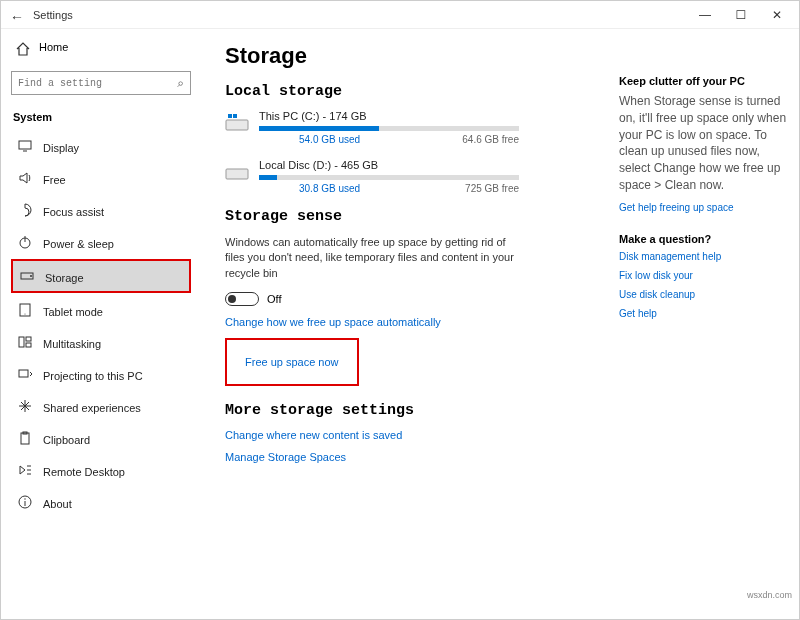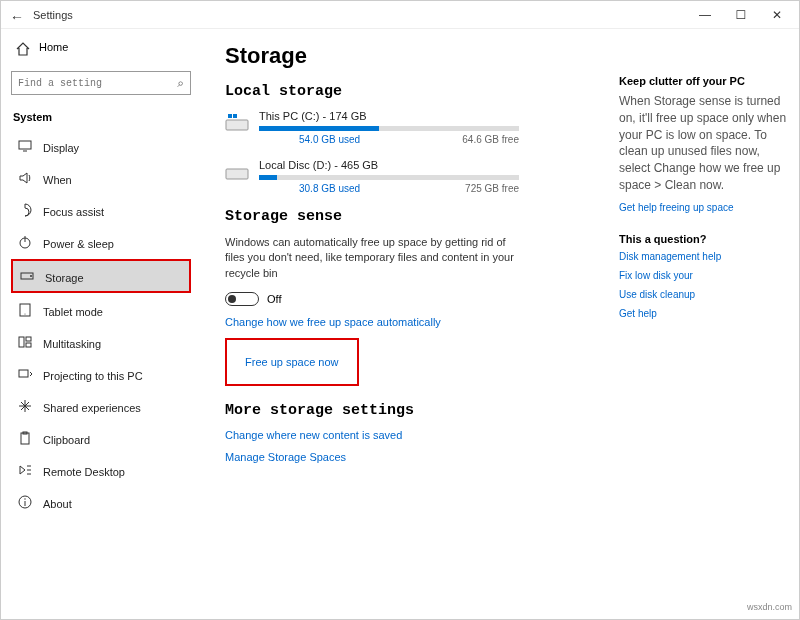--- a/index.html
+++ b/index.html
@@ -38,21 +38,21 @@
 .toggle-row { display: flex; align-items: center; gap: 8px; margin-bottom: 10px; margin-top: 11px; }
 .toggle { width: 34px; height: 14px; border: 1px solid #333; border-radius: 8px; position: relative; }
 .toggle-knob { width: 8px; height: 8px; background: #333; border-radius: 50%; position: absolute; left: 2px; top: 2px; }
 .link { color: #0066cc; font-size: 11px; display: block; margin-bottom: 10px; cursor: pointer; }
 .redbox2 { border: 2px solid #d00; display: inline-block; padding: 3px 5px; }
 .rightpanel { width: 180px; padding: 46px 12px 10px 0; font-size: 11px; }
 .rp-head { font-weight: 600; margin-bottom: 6px; font-size: 11px; }
 .rp-text { color: #555; line-height: 1.4; margin-bottom: 8px; font-size: 12px; }
 .rp-link { color: #0066cc; display: block; margin-bottom: 8px; cursor: pointer; font-size: 10px; }
 .rp-section { margin-bottom: 20px; }
-.watermark { position: absolute; bottom: 8px; right: 8px; font-size: 9px; color: #888; }
+.watermark { position: absolute; bottom: 20px; right: 8px; font-size: 9px; color: #888; }
 svg { width: 16px; height: 16px; }
 .drive-svg { width: 24px; height: 20px; }
 </style>
 </head>
 <body>
 
 <div class="window">
   <div class="titlebar">
     <div class="back">←</div>
     <div class="title">Settings</div>
@@ -87,21 +87,21 @@
           </span>
         <span>Display</span>
       </div>
       <div class="nav-item">
         <span class="icon">
             <svg viewBox="0 0 16 16">
               <path d="M3 6v4h3l4 3V3L6 6H3z" fill="none" stroke="#333"></path>
               <path d="M12 5c1 1 1 5 0 6" fill="none" stroke="#333"></path>
             </svg>
           </span>
-        <span>When</span>
+        <span>Free</span>
       </div>
       <div class="nav-item">
         <span class="icon">
             <svg viewBox="0 0 16 16">
               <path d="M8 2 A6 6 0 0 1 8 14 A4 4 0 0 0 8 6 Z" fill="none" stroke="#333"></path>
             </svg>
           </span>
         <span>Focus assist</span>
       </div>
       <div class="nav-item">
@@ -241,21 +241,21 @@
       <a class="link">Manage Storage Spaces</a>
     </div>
 
     <div class="rightpanel">
       <div class="rp-section">
         <div class="rp-head">Keep clutter off your PC</div>
         <div class="rp-text">When Storage sense is turned on, it'll free up space only when your PC is low on space. To clean up unused files now, select Change how we free up space &gt; Clean now.</div>
         <a class="rp-link">Get help freeing up space</a>
       </div>
       <div class="rp-section">
-        <div class="rp-head">This a question?</div>
+        <div class="rp-head">Make a question?</div>
         <a class="rp-link">Disk management help</a>
         <a class="rp-link">Fix low disk your</a>
         <a class="rp-link">Use disk cleanup</a>
         <a class="rp-link">Get help</a>
       </div>
     </div>
   </div>
 </div>
 <div class="watermark">wsxdn.com</div>
 

